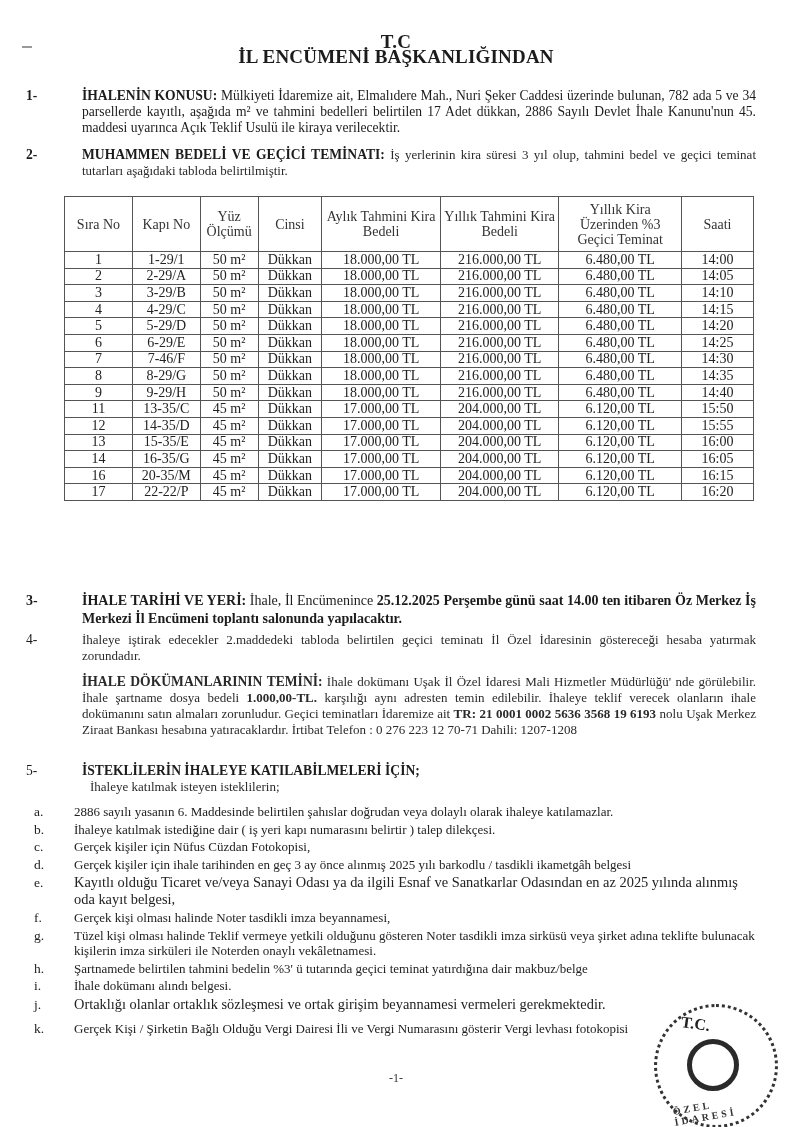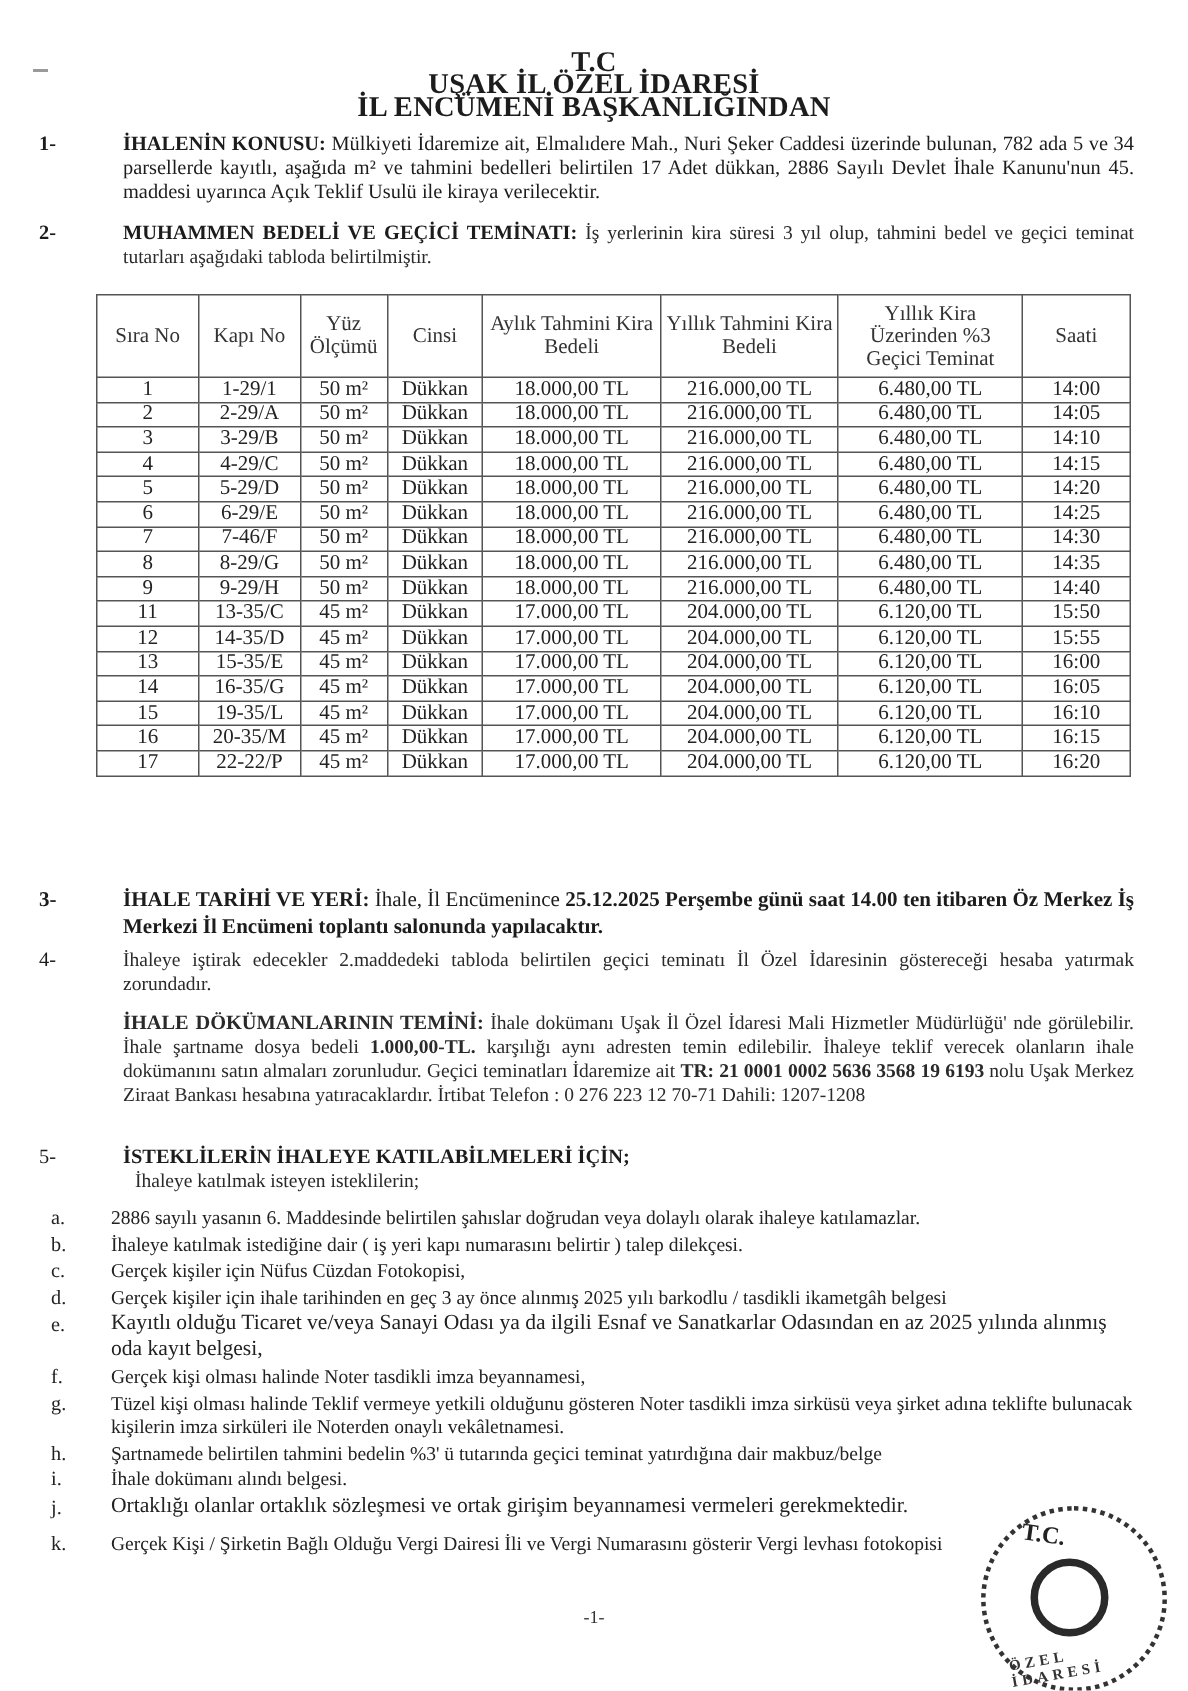--- a/index.html
+++ b/index.html
@@ -39,21 +39,20 @@
   .pageno { position: absolute; top: 1071px; left: 0; width: 792px; text-align: center; font-size: 12px; color: #333; }
 </style>
 </head>
 <body>
 
 <div class="page">
   <div class="corner-mark"></div>
 
   <div class="header">
     <div>T.C</div>
-    <div>UŞAK İL ÖZEL İDARESİ</div>
     <div>İL ENCÜMENİ BAŞKANLIĞINDAN</div>
   </div>
 
   <div class="sec" style="top:88px;">
     <span class="num b">1-</span>
     <div class="body">
       <span class="b">İHALENİN KONUSU:</span><span> Mülkiyeti İdaremize ait, Elmalıdere Mah., Nuri Şeker Caddesi üzerinde bulunan, 782 ada 5 ve 34 parsellerde kayıtlı, aşağıda m² ve tahmini bedelleri belirtilen 17 Adet dükkan, 2886 Sayılı Devlet İhale Kanunu'nun 45.  maddesi uyarınca Açık Teklif Usulü ile kiraya verilecektir.</span>
     </div>
   </div>
 
@@ -202,30 +201,20 @@
           <td>14</td>
           <td>16-35/G</td>
           <td>45 m²</td>
           <td>Dükkan</td>
           <td>17.000,00 TL</td>
           <td>204.000,00 TL</td>
           <td>6.120,00 TL</td>
           <td>16:05</td>
         </tr>
         <tr>
-          <td>15</td>
-          <td>19-35/L</td>
-          <td>45 m²</td>
-          <td>Dükkan</td>
-          <td>17.000,00 TL</td>
-          <td>204.000,00 TL</td>
-          <td>6.120,00 TL</td>
-          <td>16:10</td>
-        </tr>
-        <tr>
           <td>16</td>
           <td>20-35/M</td>
           <td>45 m²</td>
           <td>Dükkan</td>
           <td>17.000,00 TL</td>
           <td>204.000,00 TL</td>
           <td>6.120,00 TL</td>
           <td>16:15</td>
         </tr>
         <tr>

